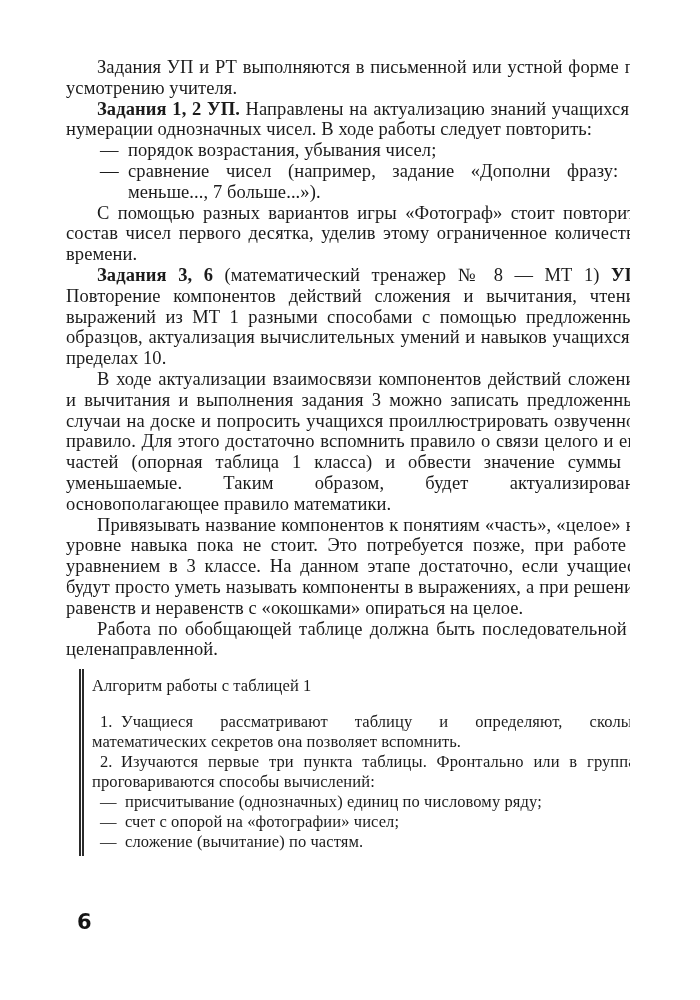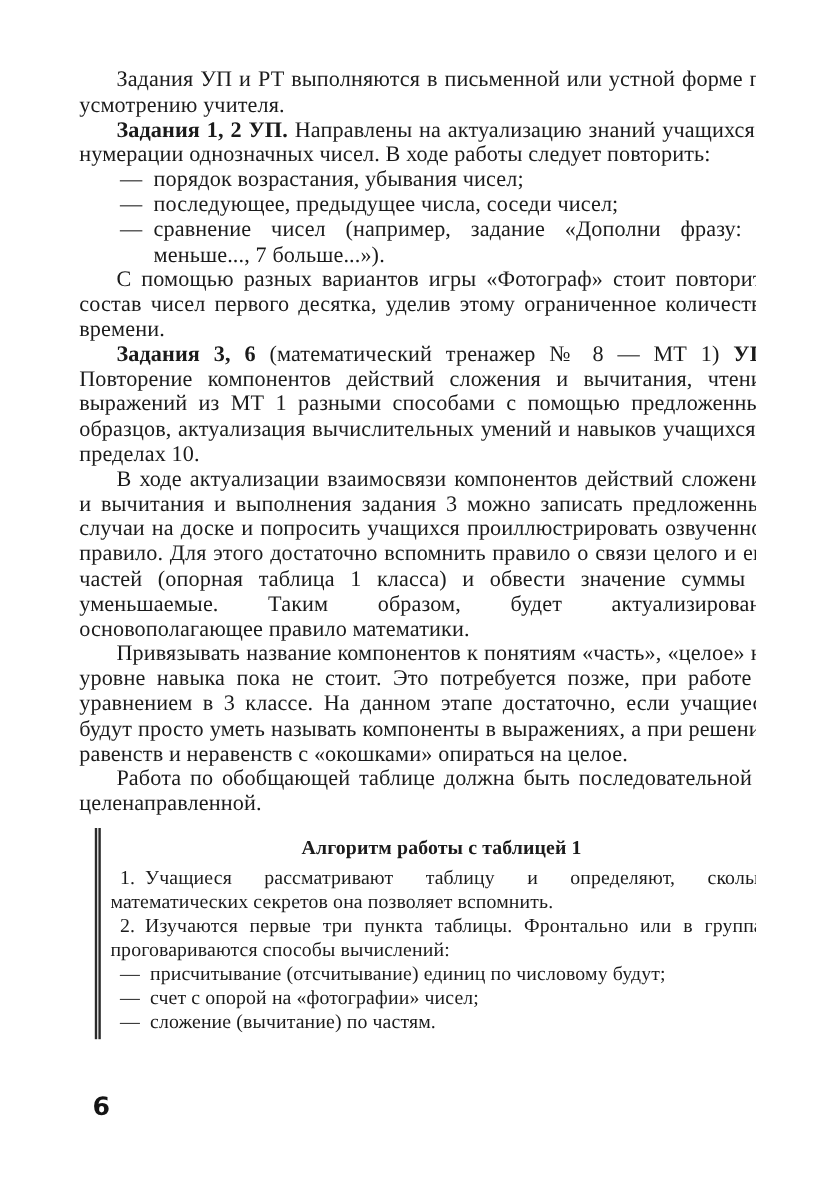--- a/index.html
+++ b/index.html
@@ -46,23 +46,22 @@
     left: 34px;
   }
   .algorithm {
     margin: 9px 0 0 13px;
     border-left: 5px double #2b2b2b;
     padding: 7px 0 4px 8px;
     font-size: 16.5px;
     line-height: 20px;
   }
   .algo-title {
-    font-weight: bold;
-    text-align: center;
-    margin: 0 0 5px 0;
+    font-weight: normal;
+    margin: 0 0 16px 0;
   }
   .algo-item {
     margin: 0;
     text-indent: 8px;
     text-align: justify;
   }
   .algorithm .dash-list li { padding-left: 33px; }
   .algorithm .dash-list li .dash { left: 8px; }
   .page-number {
     position: absolute;
@@ -79,41 +78,41 @@
 
 <div class="page">
   <div class="content">
 
     <p class="para">Задания УП и РТ выполняются в письменной или устной форме по усмотрению учителя.</p>
 
     <p class="para"><b>Задания 1, 2 УП.</b> <span>Направлены на актуализацию знаний учащихся о нумерации однозначных чисел. В ходе работы следует повторить:</span></p>
 
     <ul class="dash-list">
       <li><span class="dash">—</span><span>порядок возрастания, убывания чисел;</span></li>
-      <li><span class="dash">—</span><span>последующее, предыдущее числа, соседи чисел;</span></li>
+      <li><span class="dash">—</span></li>
       <li><span class="dash">—</span><span>сравнение чисел (например, задание «Дополни фразу: 5 меньше..., 7 больше...»).</span></li>
     </ul>
 
     <p class="para">С помощью разных вариантов игры «Фотограф» стоит повторить состав чисел первого десятка, уделив этому ограниченное количество времени.</p>
 
     <p class="para"><b>Задания 3, 6</b><span> (математический тренажер № 8 — МТ 1) </span><b>УП.</b><span> Повторение компонентов действий сложения и вычитания, чтение выражений из МТ 1 разными способами с помощью предложенных образцов, актуализация вычислительных умений и навыков учащихся в пределах 10.</span></p>
 
     <p class="para">В ходе актуализации взаимосвязи компонентов действий сложения и вычитания и выполнения задания 3 можно записать предложенные случаи на доске и попросить учащихся проиллюстрировать озвученное правило. Для этого достаточно вспомнить правило о связи целого и его частей (опорная таблица 1 класса) и обвести значение суммы и уменьшаемые. Таким образом, будет актуализировано основополагающее правило математики.</p>
 
     <p class="para">Привязывать название компонентов к понятиям «часть», «целое» на уровне навыка пока не стоит. Это потребуется позже, при работе с уравнением в 3 классе. На данном этапе достаточно, если учащиеся будут просто уметь называть компоненты в выражениях, а при решении равенств и неравенств с «окошками» опираться на целое.</p>
 
 
     <p class="para">Работа по обобщающей таблице должна быть последовательной и целенаправленной.</p>
 
     <div class="algorithm">
       <div class="algo-title">Алгоритм работы с таблицей 1</div>
       <p class="algo-item">1. Учащиеся рассматривают таблицу и определяют, сколько математических секретов она позволяет вспомнить.</p>
       <p class="algo-item">2. Изучаются первые три пункта таблицы. Фронтально или в группах проговариваются способы вычислений:</p>
       <ul class="dash-list">
-        <li><span class="dash">—</span><span>присчитывание (отсчитывание) единиц по числовому будут;</span></li>
+        <li><span class="dash">—</span><span>присчитывание (однозначных) единиц по числовому ряду;</span></li>
         <li><span class="dash">—</span><span>счет с опорой на «фотографии» чисел;</span></li>
         <li><span class="dash">—</span><span>сложение (вычитание) по частям.</span></li>
       </ul>
     </div>
 
   </div>
 
   <div class="page-number">6</div>
 </div>
 

